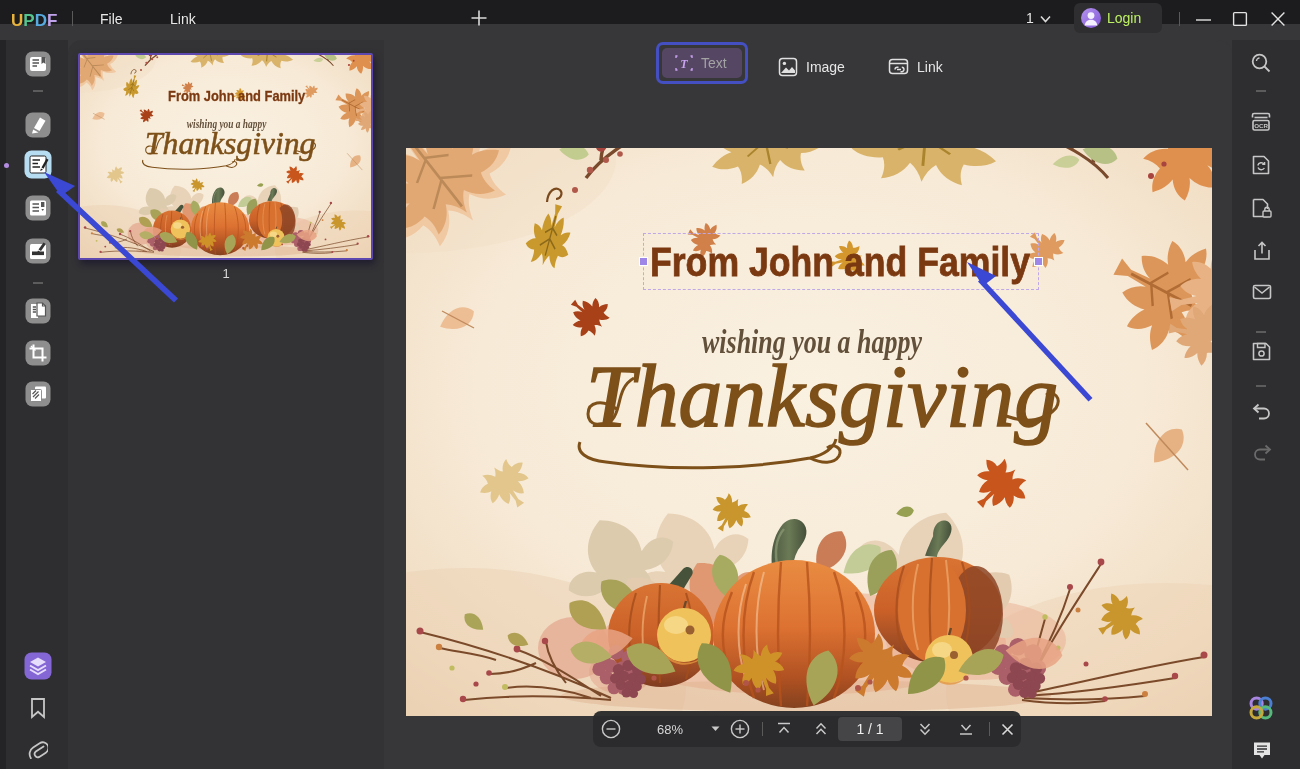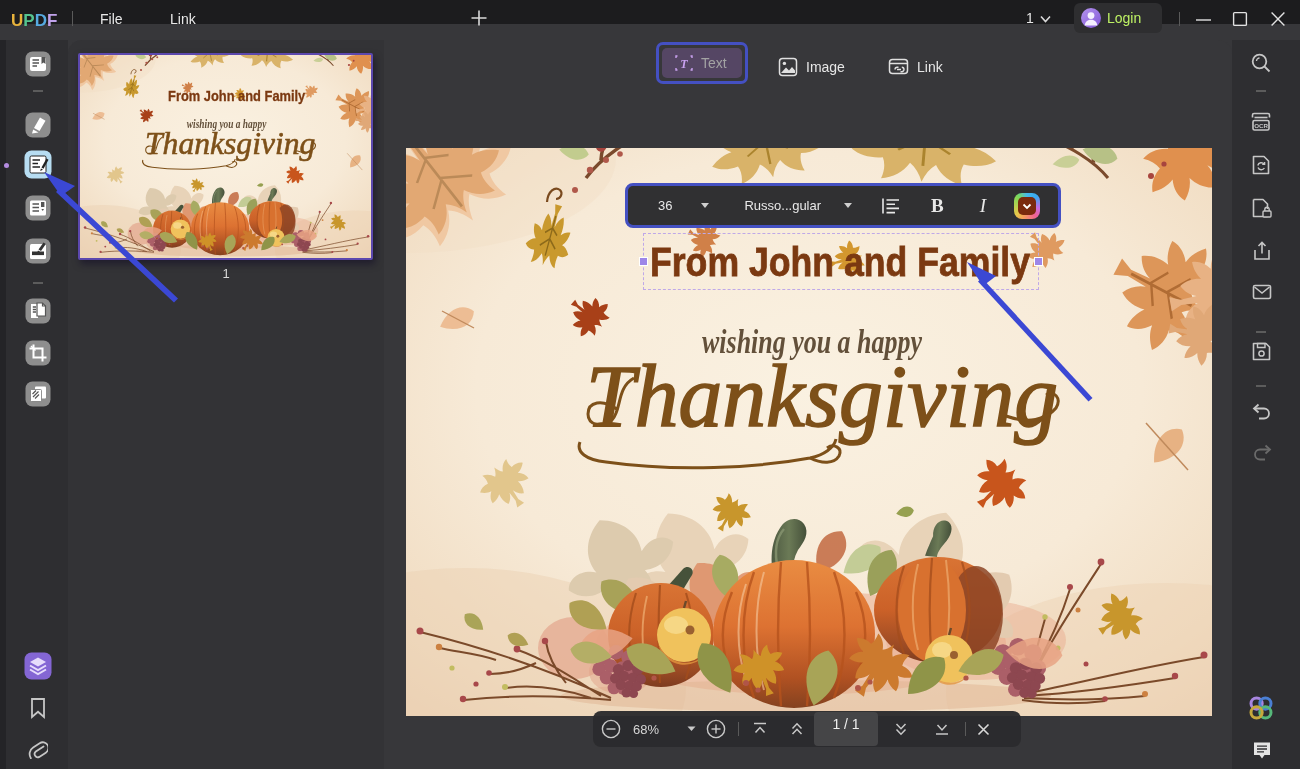--- a/index.html
+++ b/index.html
@@ -254,70 +254,48 @@
     </svg>
     <span>Link</span>
   </div>
 
   <div id="cardpos">
     <svg width="806" height="568" viewBox="0 0 806 568">
         <use href="#card"></use>
       </svg>
   </div>
 
-  <div id="fmtbar">
-    <span style="margin-left:30px;">36</span>
-    <svg style="margin-left:28px" width="10" height="7" viewBox="0 0 10 7">
-        <path d="M1 1 L5 6 L9 1 Z" fill="#cfcfcf"></path>
-      </svg>
-    <span style="margin-left:34px;">Russo...gular</span>
-    <svg style="margin-left:22px" width="10" height="7" viewBox="0 0 10 7">
-        <path d="M1 1 L5 6 L9 1 Z" fill="#cfcfcf"></path>
-      </svg>
-    <svg style="margin-left:28px" width="20" height="18" viewBox="0 0 20 18">
-      <path d="M2 1.5 V16.5" stroke="#e8e8e8" stroke-width="1.6"></path>
-      <path d="M5.5 3 H18 M5.5 7.2 H14 M5.5 11.4 H18 M5.5 15.6 H14" stroke="#e8e8e8" stroke-width="1.6"></path>
-    </svg>
-    <span style="margin-left:30px;font-family:'Liberation Serif';font-weight:bold;font-size:19px;">B</span>
-    <span style="margin-left:36px;font-family:'Liberation Serif';font-style:italic;font-size:19px;">I</span>
-    <div style="margin-left:28px;width:26px;height:26px;border-radius:8px;background:conic-gradient(from 0deg,#45b8ec 0deg,#38a8f0 45deg,#c96ae0 100deg,#f06292 140deg,#f5a05a 200deg,#e8c84a 230deg,#7ed957 315deg,#45b8ec 360deg);position:relative;">
-      <div style="position:absolute;left:4px;top:4px;width:18px;height:18px;border-radius:5px;background:#7a2a0e;"></div>
-      <svg style="position:absolute;left:8px;top:10px" width="10" height="7" viewBox="0 0 10 7">
-          <path d="M1.5 1.5 L5 5 L8.5 1.5" fill="none" stroke="#fff" stroke-width="1.8"></path>
-        </svg>
-    </div>
-  </div>
 
   <div id="selbox"></div>
   <div class="handle" style="left:571px;top:217px;"></div>
   <div class="handle" style="left:966px;top:217px;"></div>
 
   <div id="bottombar">
     <svg style="margin-left:8px" width="20" height="20" viewBox="0 0 20 20">
         <circle cx="10" cy="10" r="8.6" fill="none" stroke="#c9c9c9" stroke-width="1.4"></circle>
         <line x1="5.5" y1="10" x2="14.5" y2="10" stroke="#c9c9c9" stroke-width="1.4"></line>
       </svg>
-    <span style="margin-left:12px;">68%</span>
+    <span style="margin-left:36px;">68%</span>
     <svg style="margin-left:28px" width="9" height="6" viewBox="0 0 9 6">
         <path d="M0.5 0.5 L4.5 5 L8.5 0.5 Z" fill="#c9c9c9"></path>
       </svg>
     <svg style="margin-left:10px" width="20" height="20" viewBox="0 0 20 20">
         <circle cx="10" cy="10" r="8.6" fill="none" stroke="#c9c9c9" stroke-width="1.4"></circle>
         <line x1="5.5" y1="10" x2="14.5" y2="10" stroke="#c9c9c9" stroke-width="1.4"></line>
         <line x1="10" y1="5.5" x2="10" y2="14.5" stroke="#c9c9c9" stroke-width="1.4"></line>
       </svg>
     <div class="vsep" style="position:static;margin-left:12px;height:14px;"></div>
     <svg style="margin-left:13px" width="16" height="14" viewBox="0 0 16 14">
         <path d="M2 1.5 H14" stroke="#c9c9c9" stroke-width="1.5"></path>
         <path d="M3.5 10.5 L8 5.5 L12.5 10.5" fill="none" stroke="#c9c9c9" stroke-width="1.5"></path>
       </svg>
     <svg style="margin-left:21px" width="16" height="16" viewBox="0 0 16 16">
         <path d="M3.5 7.5 L8 2.8 L12.5 7.5 M3.5 13 L8 8.3 L12.5 13" fill="none" stroke="#c9c9c9" stroke-width="1.5"></path>
       </svg>
-    <div style="margin-left:9px;width:64px;height:34px;background:#454547;border-radius:4px;text-align:center;line-height:24px;color:#efefef;font-size:14px;">1 / 1</div>
+    <div style="margin-left:9px;width:64px;height:24px;background:#454547;border-radius:4px;text-align:center;line-height:24px;color:#efefef;font-size:14px;">1 / 1</div>
     <svg style="margin-left:15px" width="16" height="16" viewBox="0 0 16 16">
         <path d="M3.5 3 L8 7.7 L12.5 3 M3.5 8.5 L8 13.2 L12.5 8.5" fill="none" stroke="#c9c9c9" stroke-width="1.5"></path>
       </svg>
     <svg style="margin-left:25px" width="16" height="14" viewBox="0 0 16 14">
         <path d="M3.5 3 L8 8 L12.5 3" fill="none" stroke="#c9c9c9" stroke-width="1.5"></path>
         <path d="M2 12 H14" stroke="#c9c9c9" stroke-width="1.5"></path>
       </svg>
     <div class="vsep" style="position:static;margin-left:15px;height:14px;"></div>
     <svg style="margin-left:10px" width="15" height="15" viewBox="0 0 15 15">
         <path d="M2.5 2.5 L12.5 12.5 M12.5 2.5 L2.5 12.5" stroke="#d9d9d9" stroke-width="1.6"></path>

